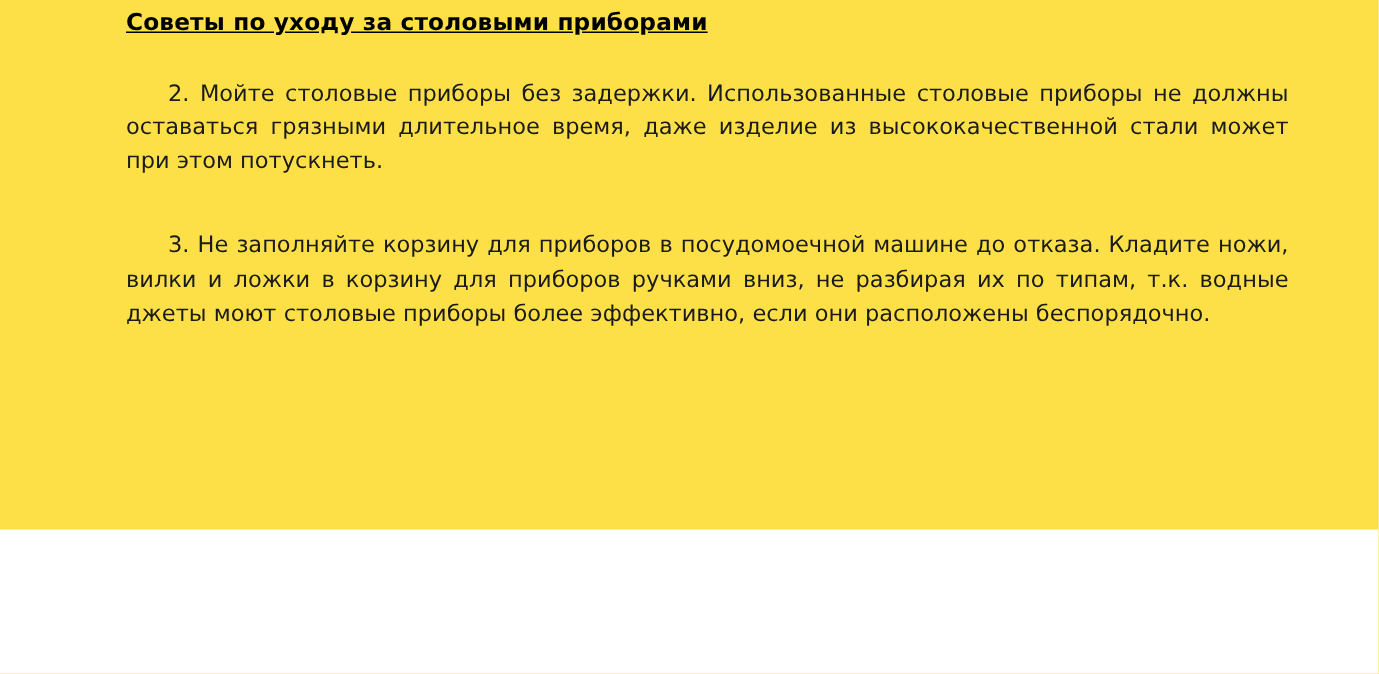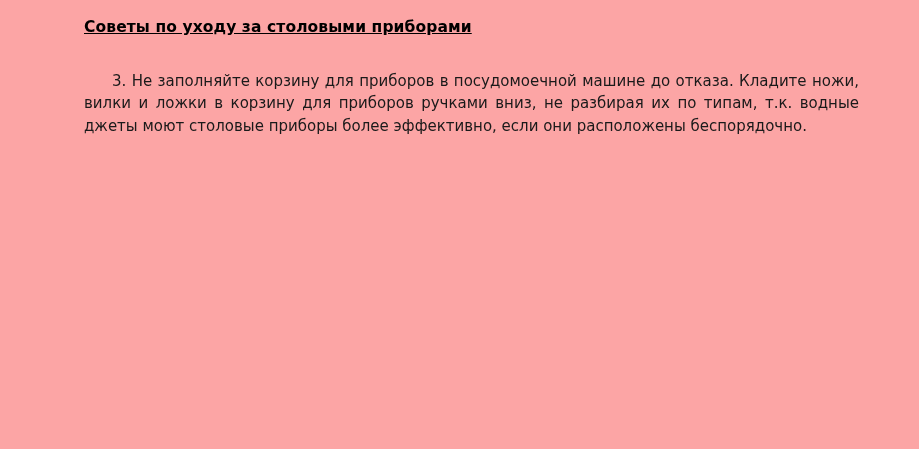--- a/index.html
+++ b/index.html
@@ -10,23 +10,23 @@
     width: 919px;
     height: 449px;
     background: #ffffff;
     font-family: "DejaVu Sans", sans-serif;
     color: #1a1a1a;
     overflow: hidden;
   }
   .page {
     box-sizing: border-box;
     width: 919px;
-    height: 449px;
-    padding: 18px 60px 0 84px;
-    background: #fca5a5;
+    height: 353px;
+    padding: 6px 60px 0 84px;
+    background: #fde047;
   }
   .doc-title {
     font-size: 15.5px;
     font-weight: bold;
     text-decoration: underline;
     letter-spacing: 0.1px;
     margin: 0 0 26px 0;
     line-height: 1.2;
     color: #000000;
   }
@@ -51,16 +51,17 @@
 </style>
 </head>
 <body>
 
 <div class="page">
 
   <h1 class="doc-title">Советы по уходу за столовыми приборами</h1>
 
 
 
+  <p class="para"><span class="indent"></span><span>2. Мойте столовые приборы без задержки. Использованные столовые приборы не должны оставаться грязными длительное время, даже изделие из высококачественной стали может при этом потускнеть.</span></p>
 
   <p class="para"><span class="indent"></span><span>3. Не заполняйте корзину для приборов в посудомоечной машине до отказа. Кладите ножи, вилки и ложки в корзину для приборов ручками вниз, не разбирая их по типам, т.к. водные джеты моют столовые приборы более эффективно, если они расположены беспорядочно.</span></p>
 
 </div>
 
 </body></html>

